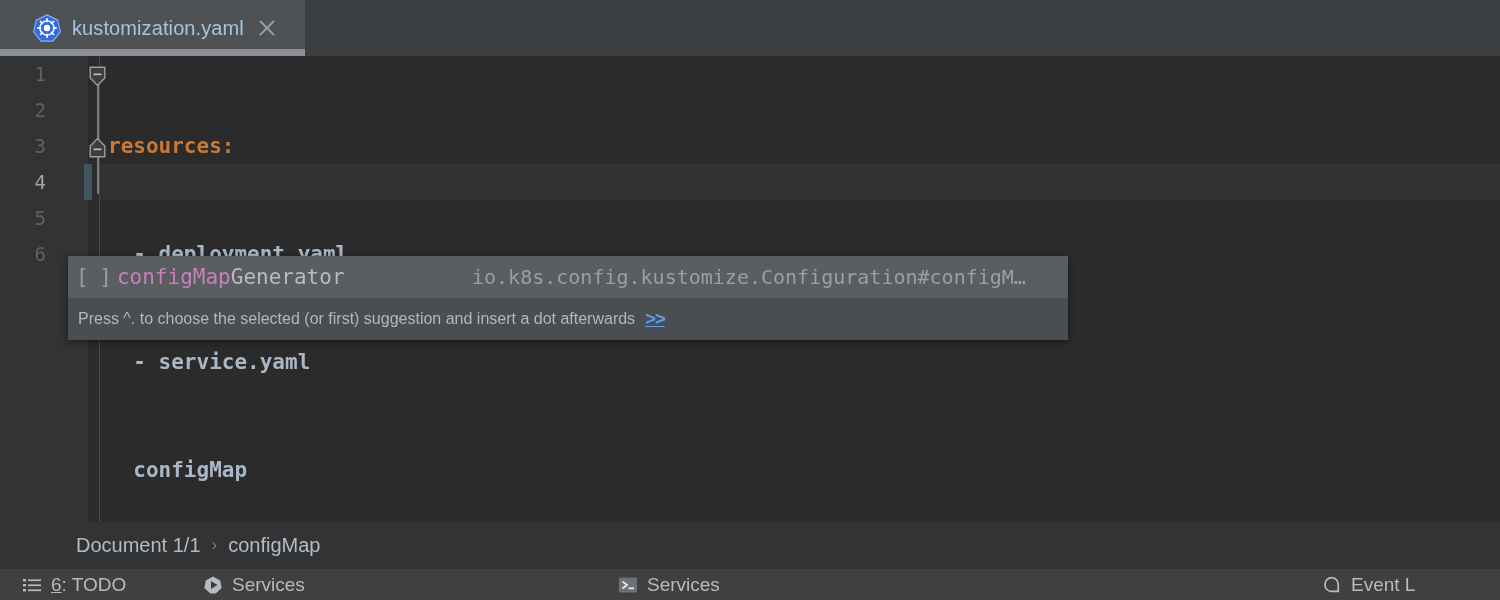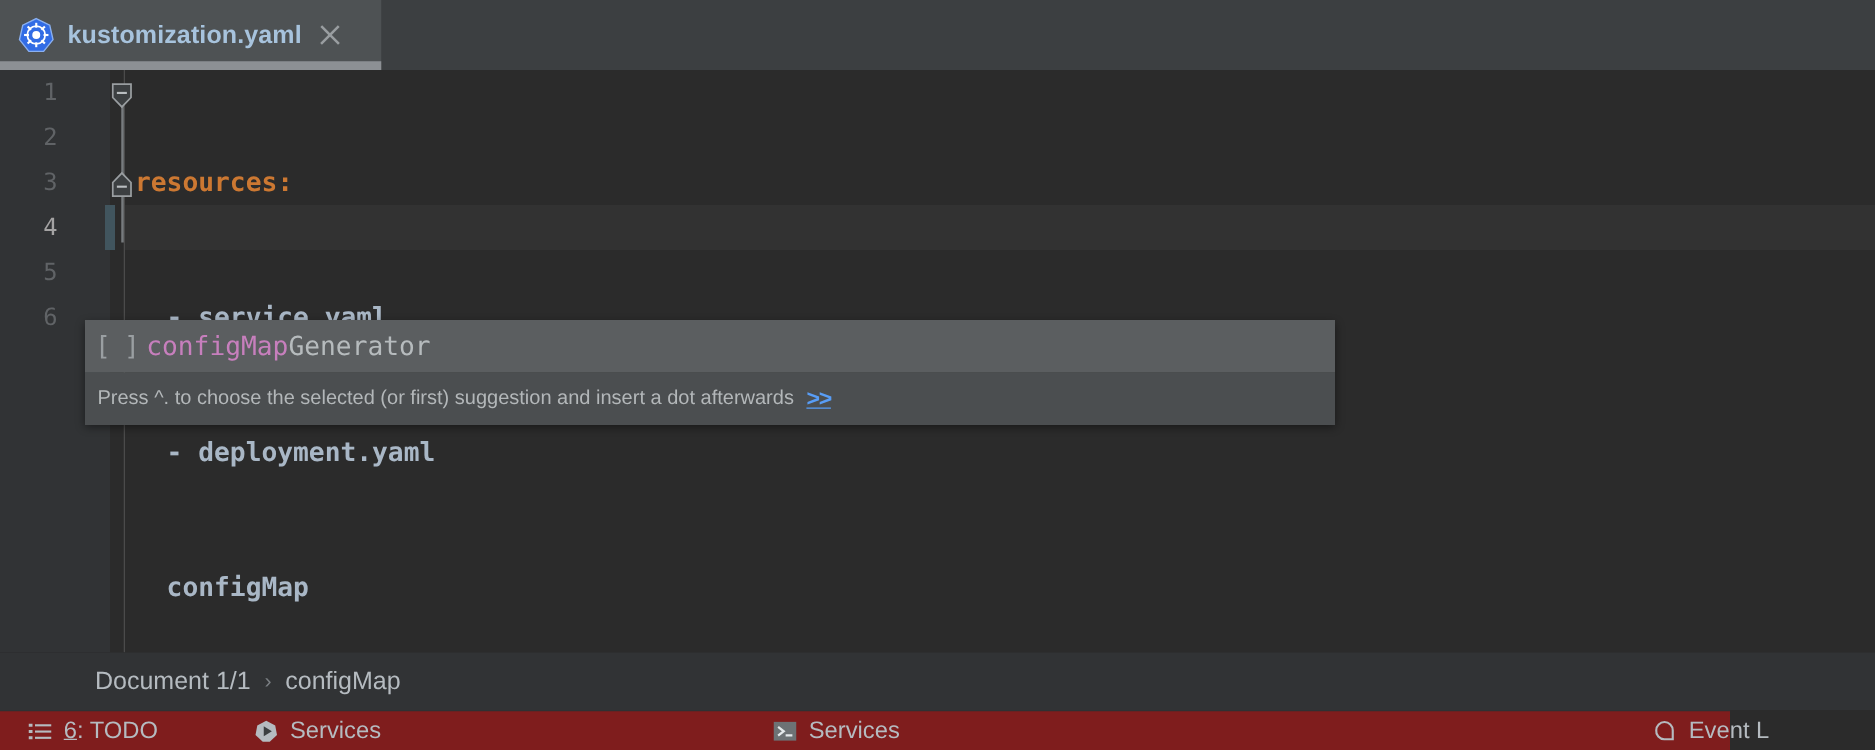--- a/index.html
+++ b/index.html
@@ -33,23 +33,22 @@
   }
   .tab {
     position: absolute;
     left: 0; top: 0;
     width: 305px;
     height: 56px;
     background: #4e5254;
     box-sizing: border-box;
     display: flex;
     align-items: center;
-    padding-left: 14px;
+    padding-left: 32px;
     cursor: default;
-    font-weight: bold;
   }
   .tab-underline {
     position: absolute;
     left: 0;
     bottom: 0;
     width: 305px;
     height: 7px;
     background: #8c9094;
   }
   .tab-icon {
@@ -250,23 +249,23 @@
   .crumb-sep {
     font-size: 17px;
     color: #7a7f83;
     margin: 0 11px;
   }
 
   
   .statusbar {
     position: absolute;
     left: 0; top: 568px;
-    width: 1384px;
+    width: 1500px;
     height: 32px;
-    background: #7f1d1d;
+    background: #404040;
     border-top: 1px solid #2f3133;
     box-sizing: border-box;
   }
   .sb-item {
     position: absolute;
     top: 0;
     height: 31px;
     display: flex;
     align-items: center;
     cursor: default;
@@ -340,31 +339,32 @@
     </div>
     <div class="fold" style="top:81px">
       <svg width="17" height="21" viewBox="0 0 17 21">
         <path d="M1.2 19.8 H15.8 V9 L8.5 1.5 L1.2 9 Z" fill="#3c3f41" stroke="#9a9ea1" stroke-width="1.4"></path>
         <rect x="4.5" y="11.5" width="8" height="1.7" fill="#b9bdc0"></rect>
       </svg>
     </div>
 
     <div class="code">
       <div class="cl"><span class="k-key">resources</span><span class="k-colon">:</span></div>
+      <div class="cl"><span class="k-val">  - deployment.yaml</span></div>
       <div class="cl"><span class="k-val">  - service.yaml</span></div>
-      <div class="cl"><span class="k-val">  - deployment.yaml</span></div>
       <div class="cl"><span class="k-val">  configMap</span></div>
       
       
     </div>
 
     <div class="popup">
       <div class="popup-row">
         <span class="lookup-icon">[ ]</span>
         <span class="lookup-text"><span class="match">configMap</span><span class="rest">Generator</span></span>
+        <span class="lookup-type">io.k8s.config.kustomize.Configuration#configM…</span>
       </div>
       <div class="popup-hint">
         <span class="hint-text">Press ^. to choose the selected (or first) suggestion and insert a dot afterwards</span>
         <span class="hint-link">&gt;&gt;</span>
       </div>
     </div>
 
   </div>
 
   <div class="breadcrumbs">

